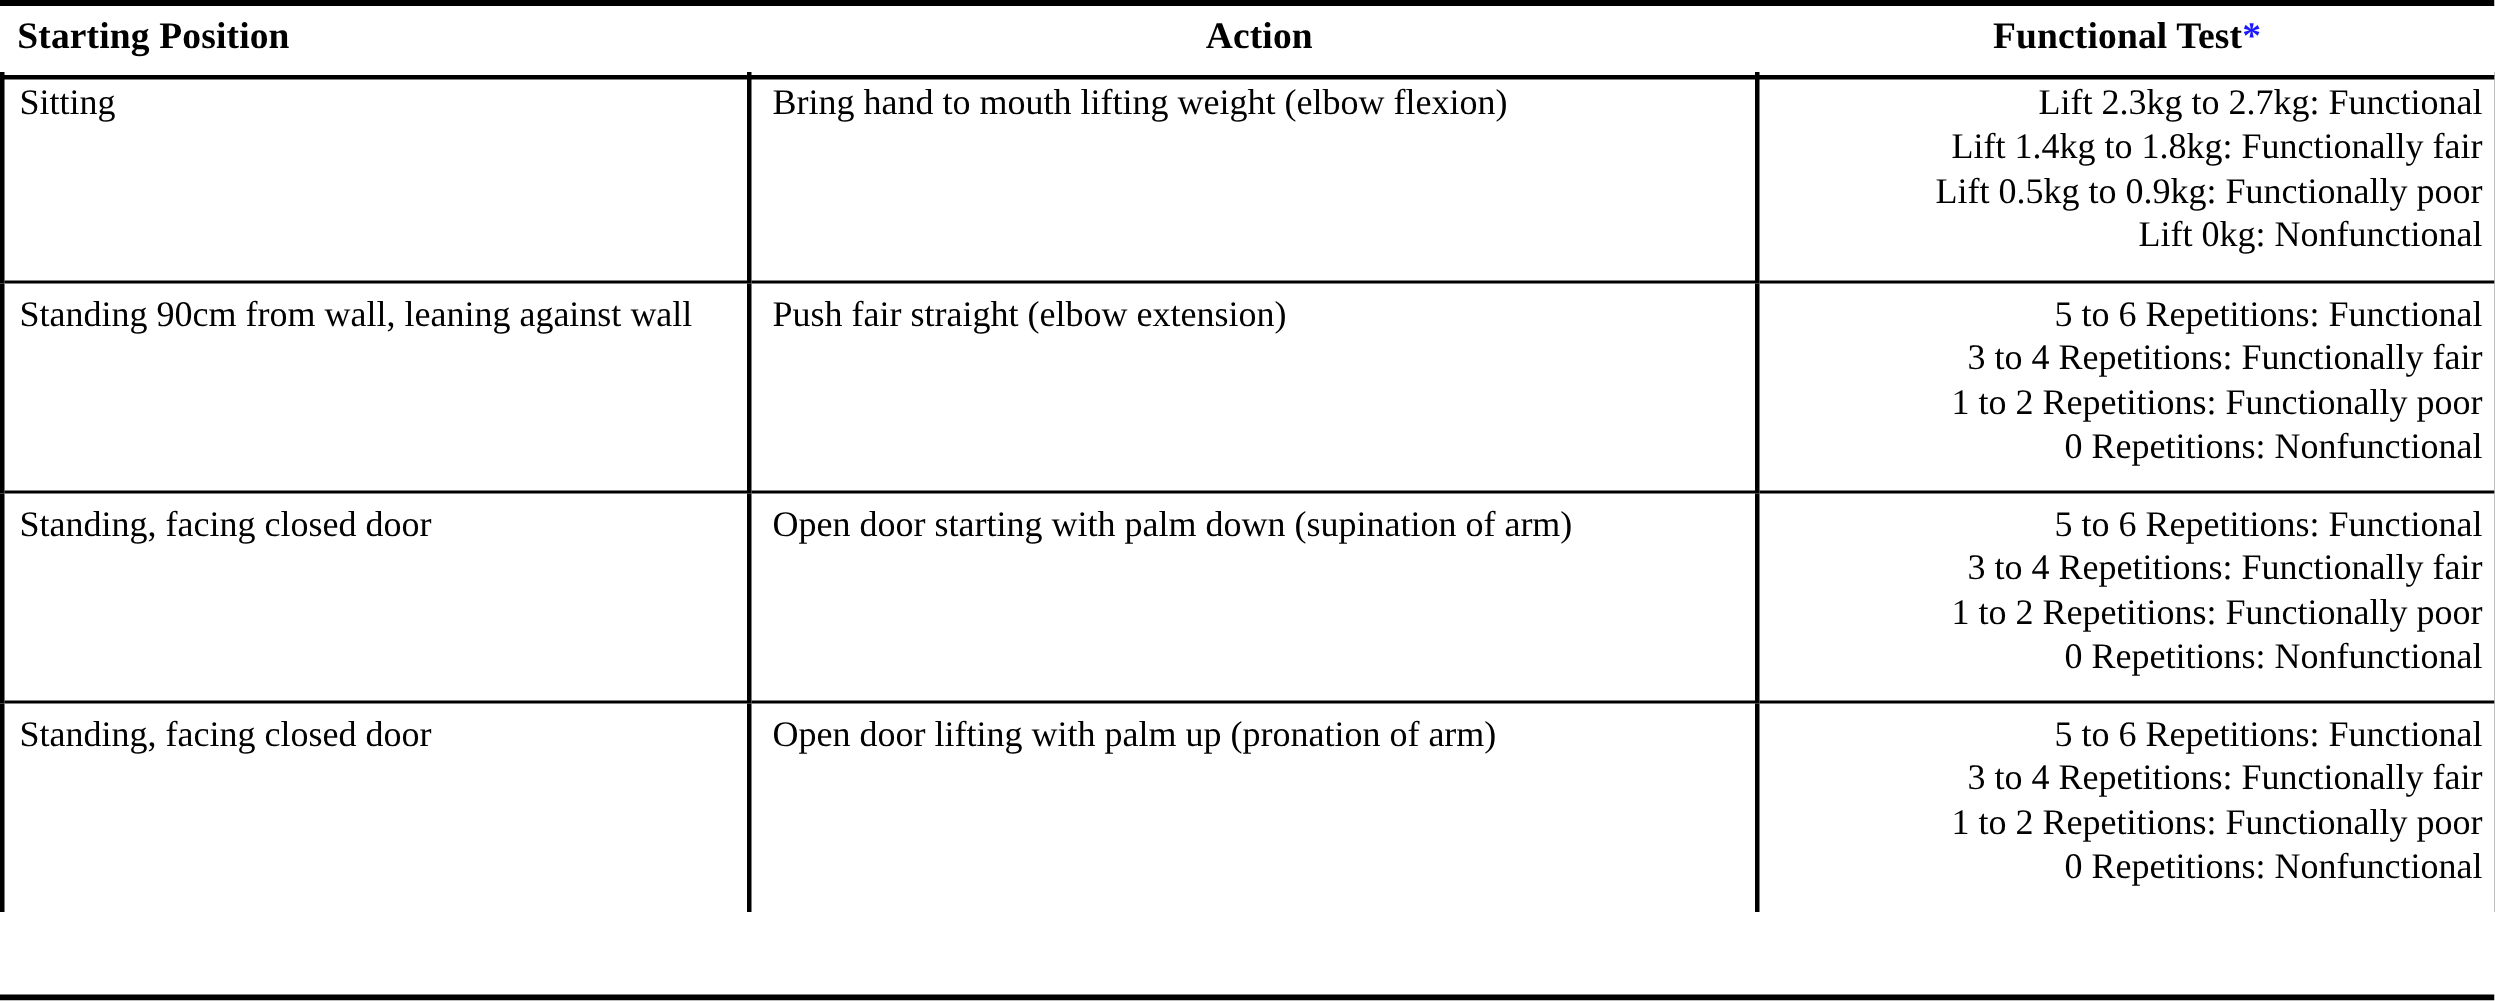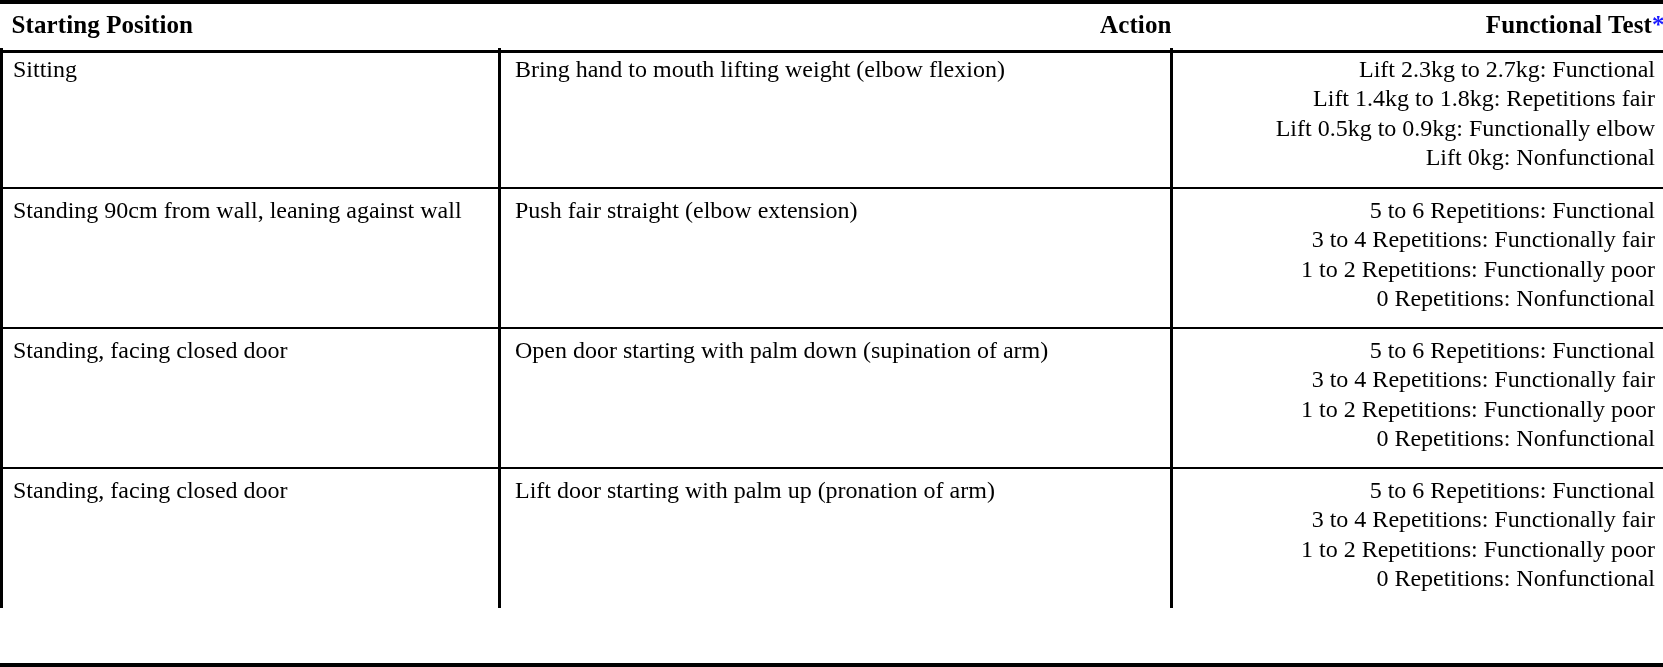--- a/index.html
+++ b/index.html
@@ -158,41 +158,41 @@
     <colgroup>
       <col class="c-start">
       <col class="c-action">
       <col class="c-test">
     </colgroup>
     <thead>
       <tr class="head-row">
         <th class="h-start">
           <span>Starting Position</span>
         </th>
-        <th class="h-action" style="text-align: right; padding-left: 8px;">
+        <th class="h-action" style="text-align: center; padding-left: 8px;">
           <span>Action</span>
         </th>
-        <th class="h-test" style="text-align: right; padding-left: 0px; margin-left: 32px;">
+        <th class="h-test" style="text-align: center; padding-left: 0px; margin-left: 32px;">
           <span class="h-test-inner">Functional Test</span><span class="footnote-star" style="color: rgb(26, 26, 255);">*</span>
         </th>
       </tr>
     </thead>
     <tbody>
 
       <tr class="body-row">
         <td class="cell-start">
           <span class="cell-text">Sitting</span>
         </td>
         <td class="cell-action">
           <span class="cell-text">Bring hand to mouth lifting weight (elbow flexion)</span>
         </td>
         <td class="cell-test">
           <span class="crit-line">Lift 2.3kg to 2.7kg: Functional</span>
-          <span class="crit-line">Lift 1.4kg to 1.8kg: Repetitions fair</span>
-          <span class="crit-line">Lift 0.5kg to 0.9kg: Functionally elbow</span>
+          <span class="crit-line">Lift 1.4kg to 1.8kg: Functionally fair</span>
+          <span class="crit-line">Lift 0.5kg to 0.9kg: Functionally poor</span>
           <span class="crit-line">Lift 0kg: Nonfunctional</span>
         </td>
       </tr>
 
       <tr class="body-row">
         <td class="cell-start">
           <span class="cell-text">Standing 90cm from wall, leaning against  wall</span>
         </td>
         <td class="cell-action">
           <span class="cell-text">Push fair straight (elbow extension)</span>
@@ -218,21 +218,21 @@
           <span class="crit-line">1 to 2 Repetitions: Functionally poor</span>
           <span class="crit-line">0 Repetitions: Nonfunctional</span>
         </td>
       </tr>
 
       <tr class="body-row">
         <td class="cell-start">
           <span class="cell-text">Standing, facing closed door</span>
         </td>
         <td class="cell-action">
-          <span class="cell-text">Lift door starting with palm up (pronation of arm)</span>
+          <span class="cell-text">Open door lifting with palm up (pronation of arm)</span>
         </td>
         <td class="cell-test">
           <span class="crit-line">5 to 6 Repetitions: Functional</span>
           <span class="crit-line">3 to 4 Repetitions: Functionally fair</span>
           <span class="crit-line">1 to 2 Repetitions: Functionally poor</span>
           <span class="crit-line">0 Repetitions: Nonfunctional</span>
         </td>
       </tr>
 
     </tbody>

